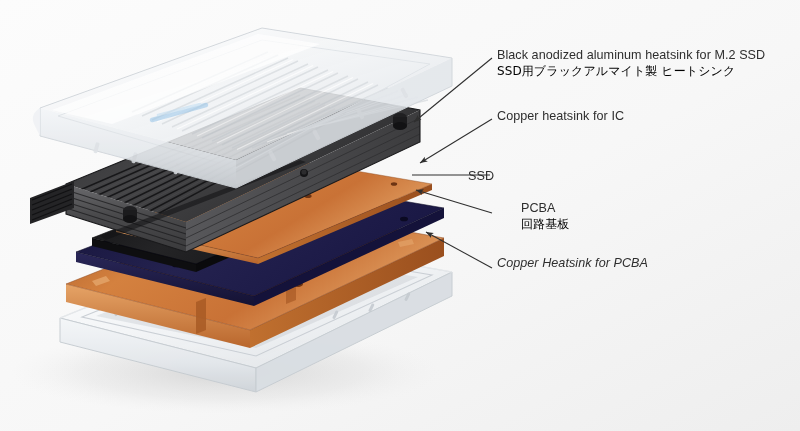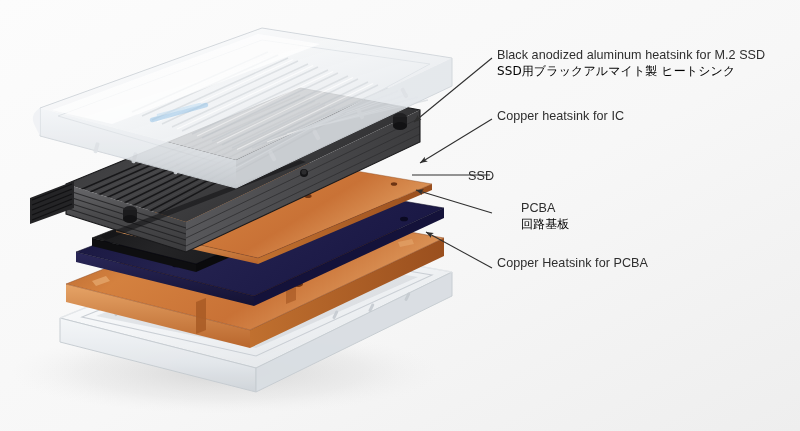--- a/index.html
+++ b/index.html
@@ -14,21 +14,21 @@
 
   
   .callout{position:absolute;color:#2b2b2b;line-height:1.33;}
   .callout .en{font-size:12.6px;letter-spacing:.05px;white-space:nowrap;color:#2e2e2e;}
   .callout .jp{font-size:12px;letter-spacing:.1px;white-space:nowrap;color:#000000;
     font-family:"DejaVu Sans","Liberation Sans",sans-serif;}
   #c1{left:497px;top:47px;}
   #c2{left:497px;top:108px;}
   #c3{left:468px;top:168px;}
   #c4{left:497px;top:200px;margin-left:24px;}
-  #c5{left:497px;top:255px;}
+  #c5{left:497px;top:255px;font-style:italic;}
 </style>
 </head>
 <body>
 
 <div id="stage">
 
   <svg width="800" height="431" viewBox="0 0 800 431">
     <defs>
       <linearGradient id="gBg" x1="0" y1="0" x2="1" y2="1">
         <stop offset="0%" stop-color="#fcfcfc"></stop>

